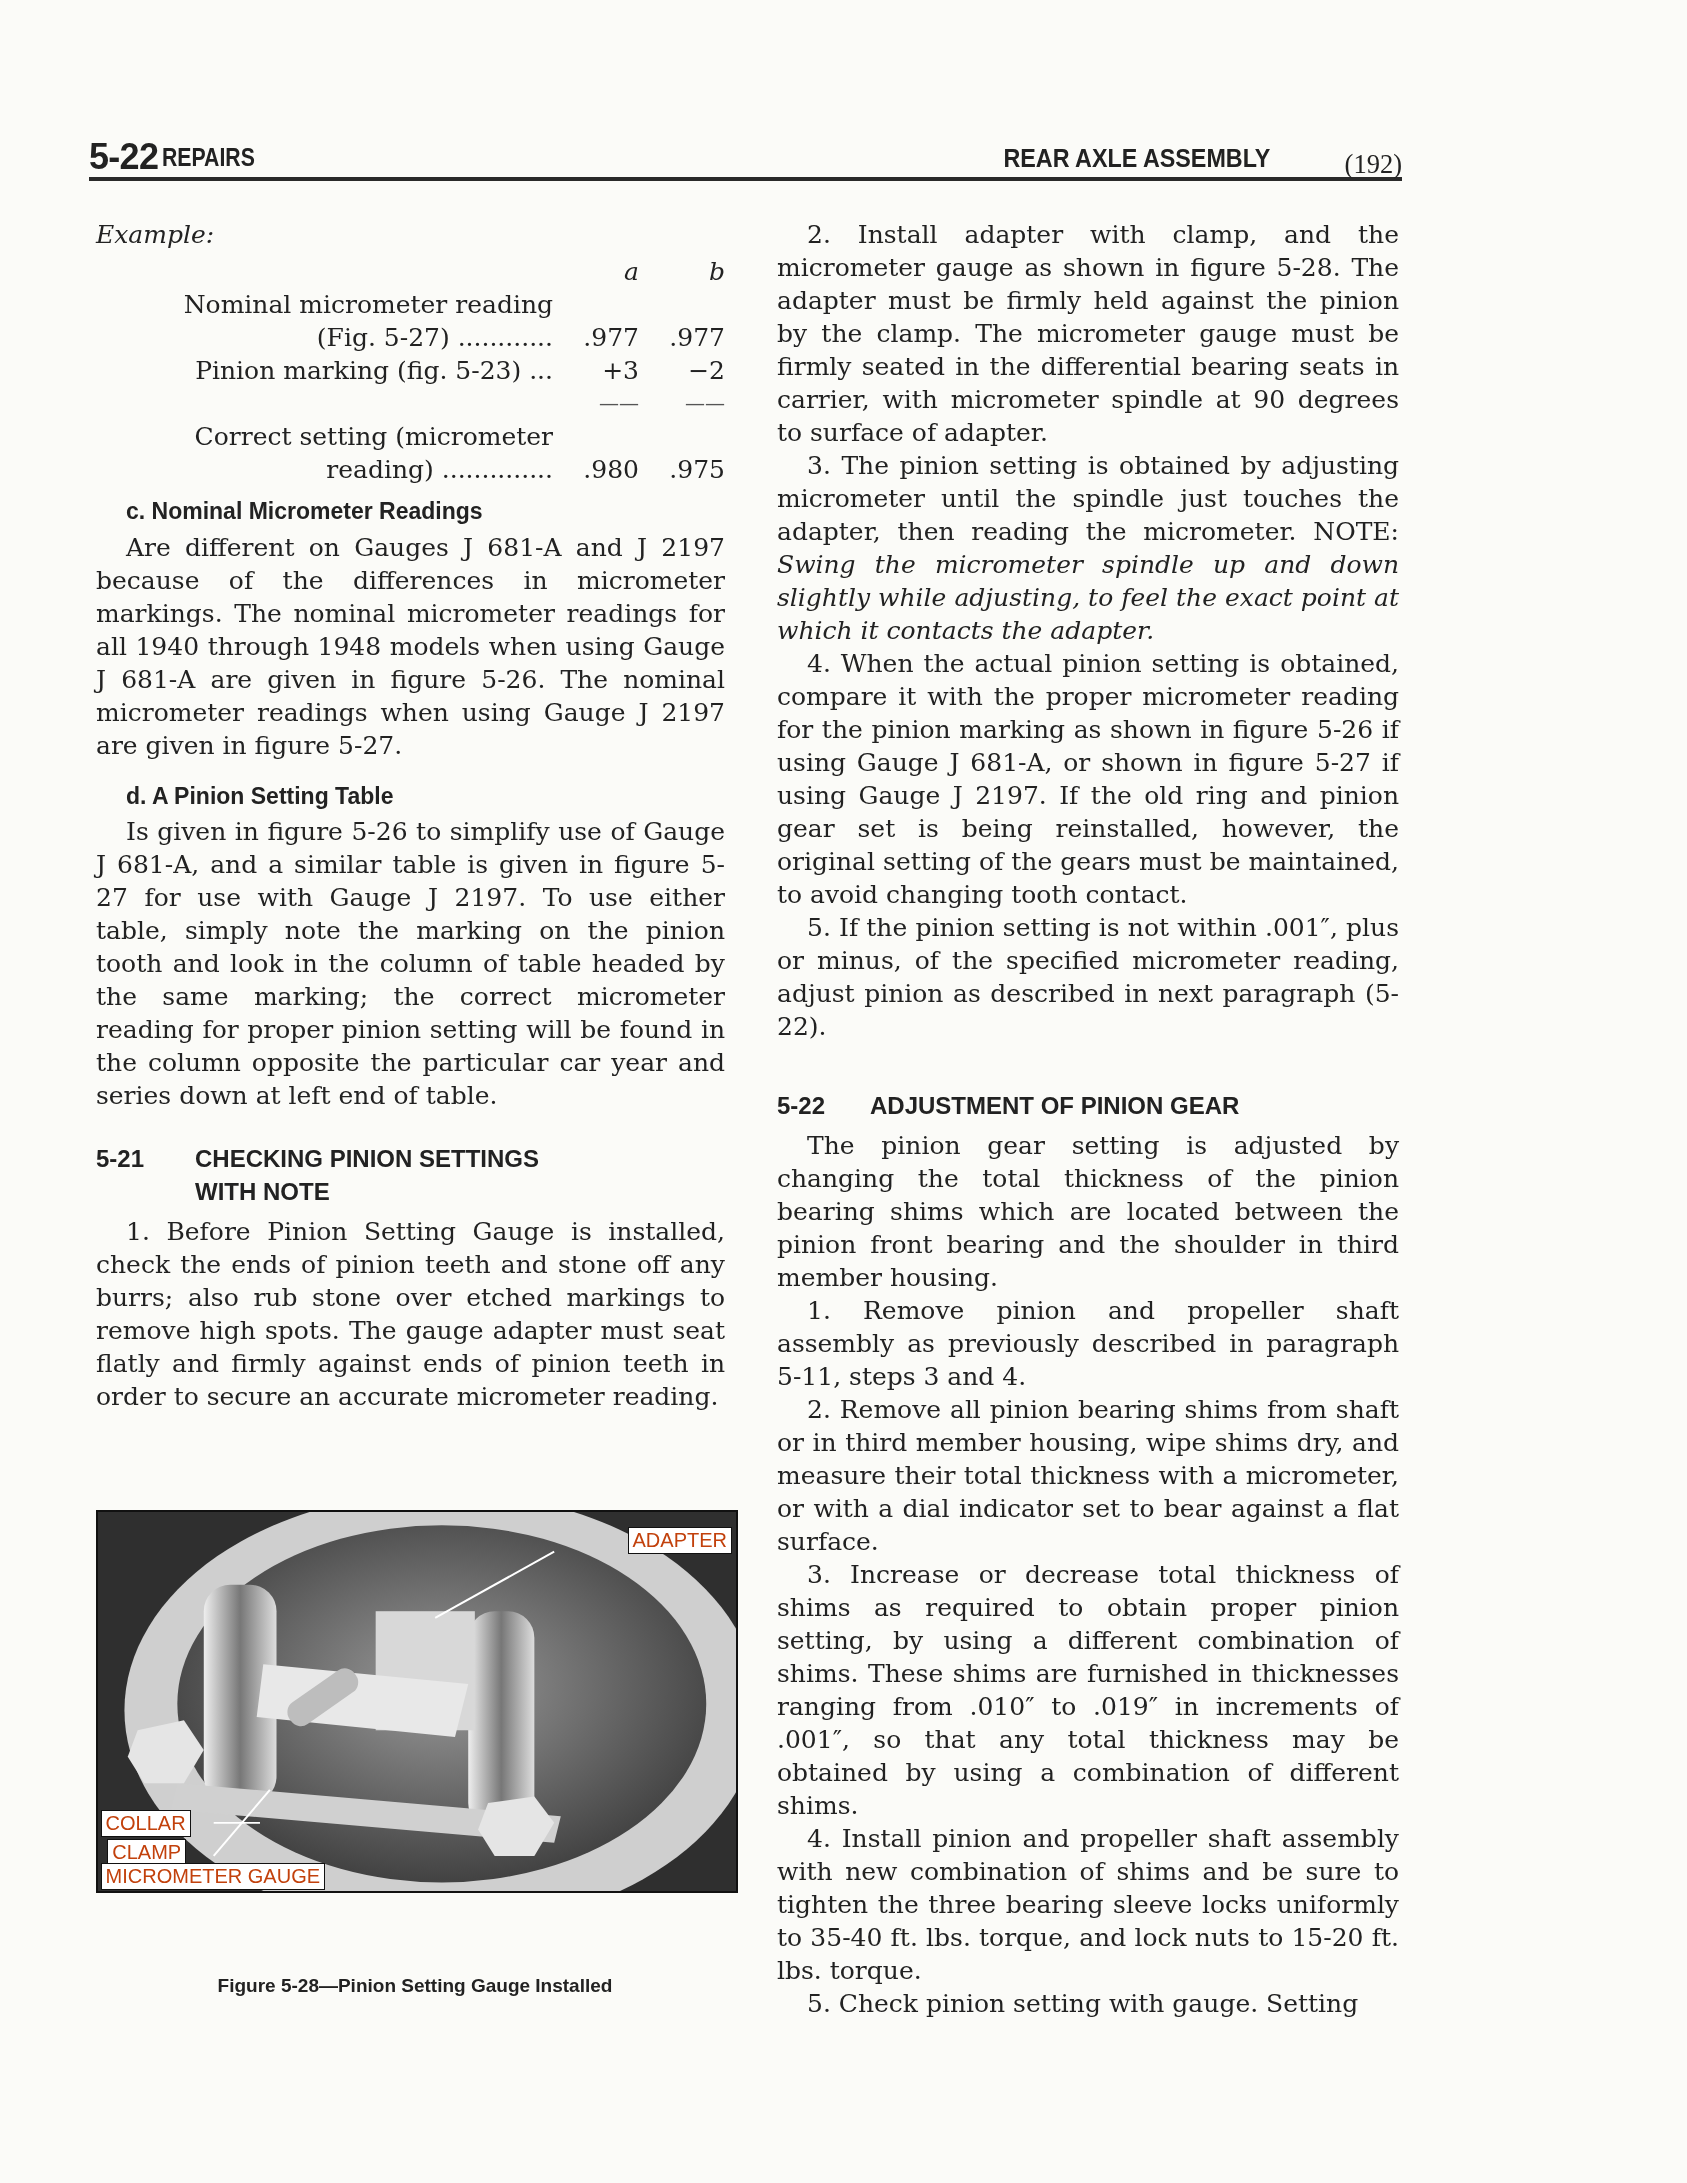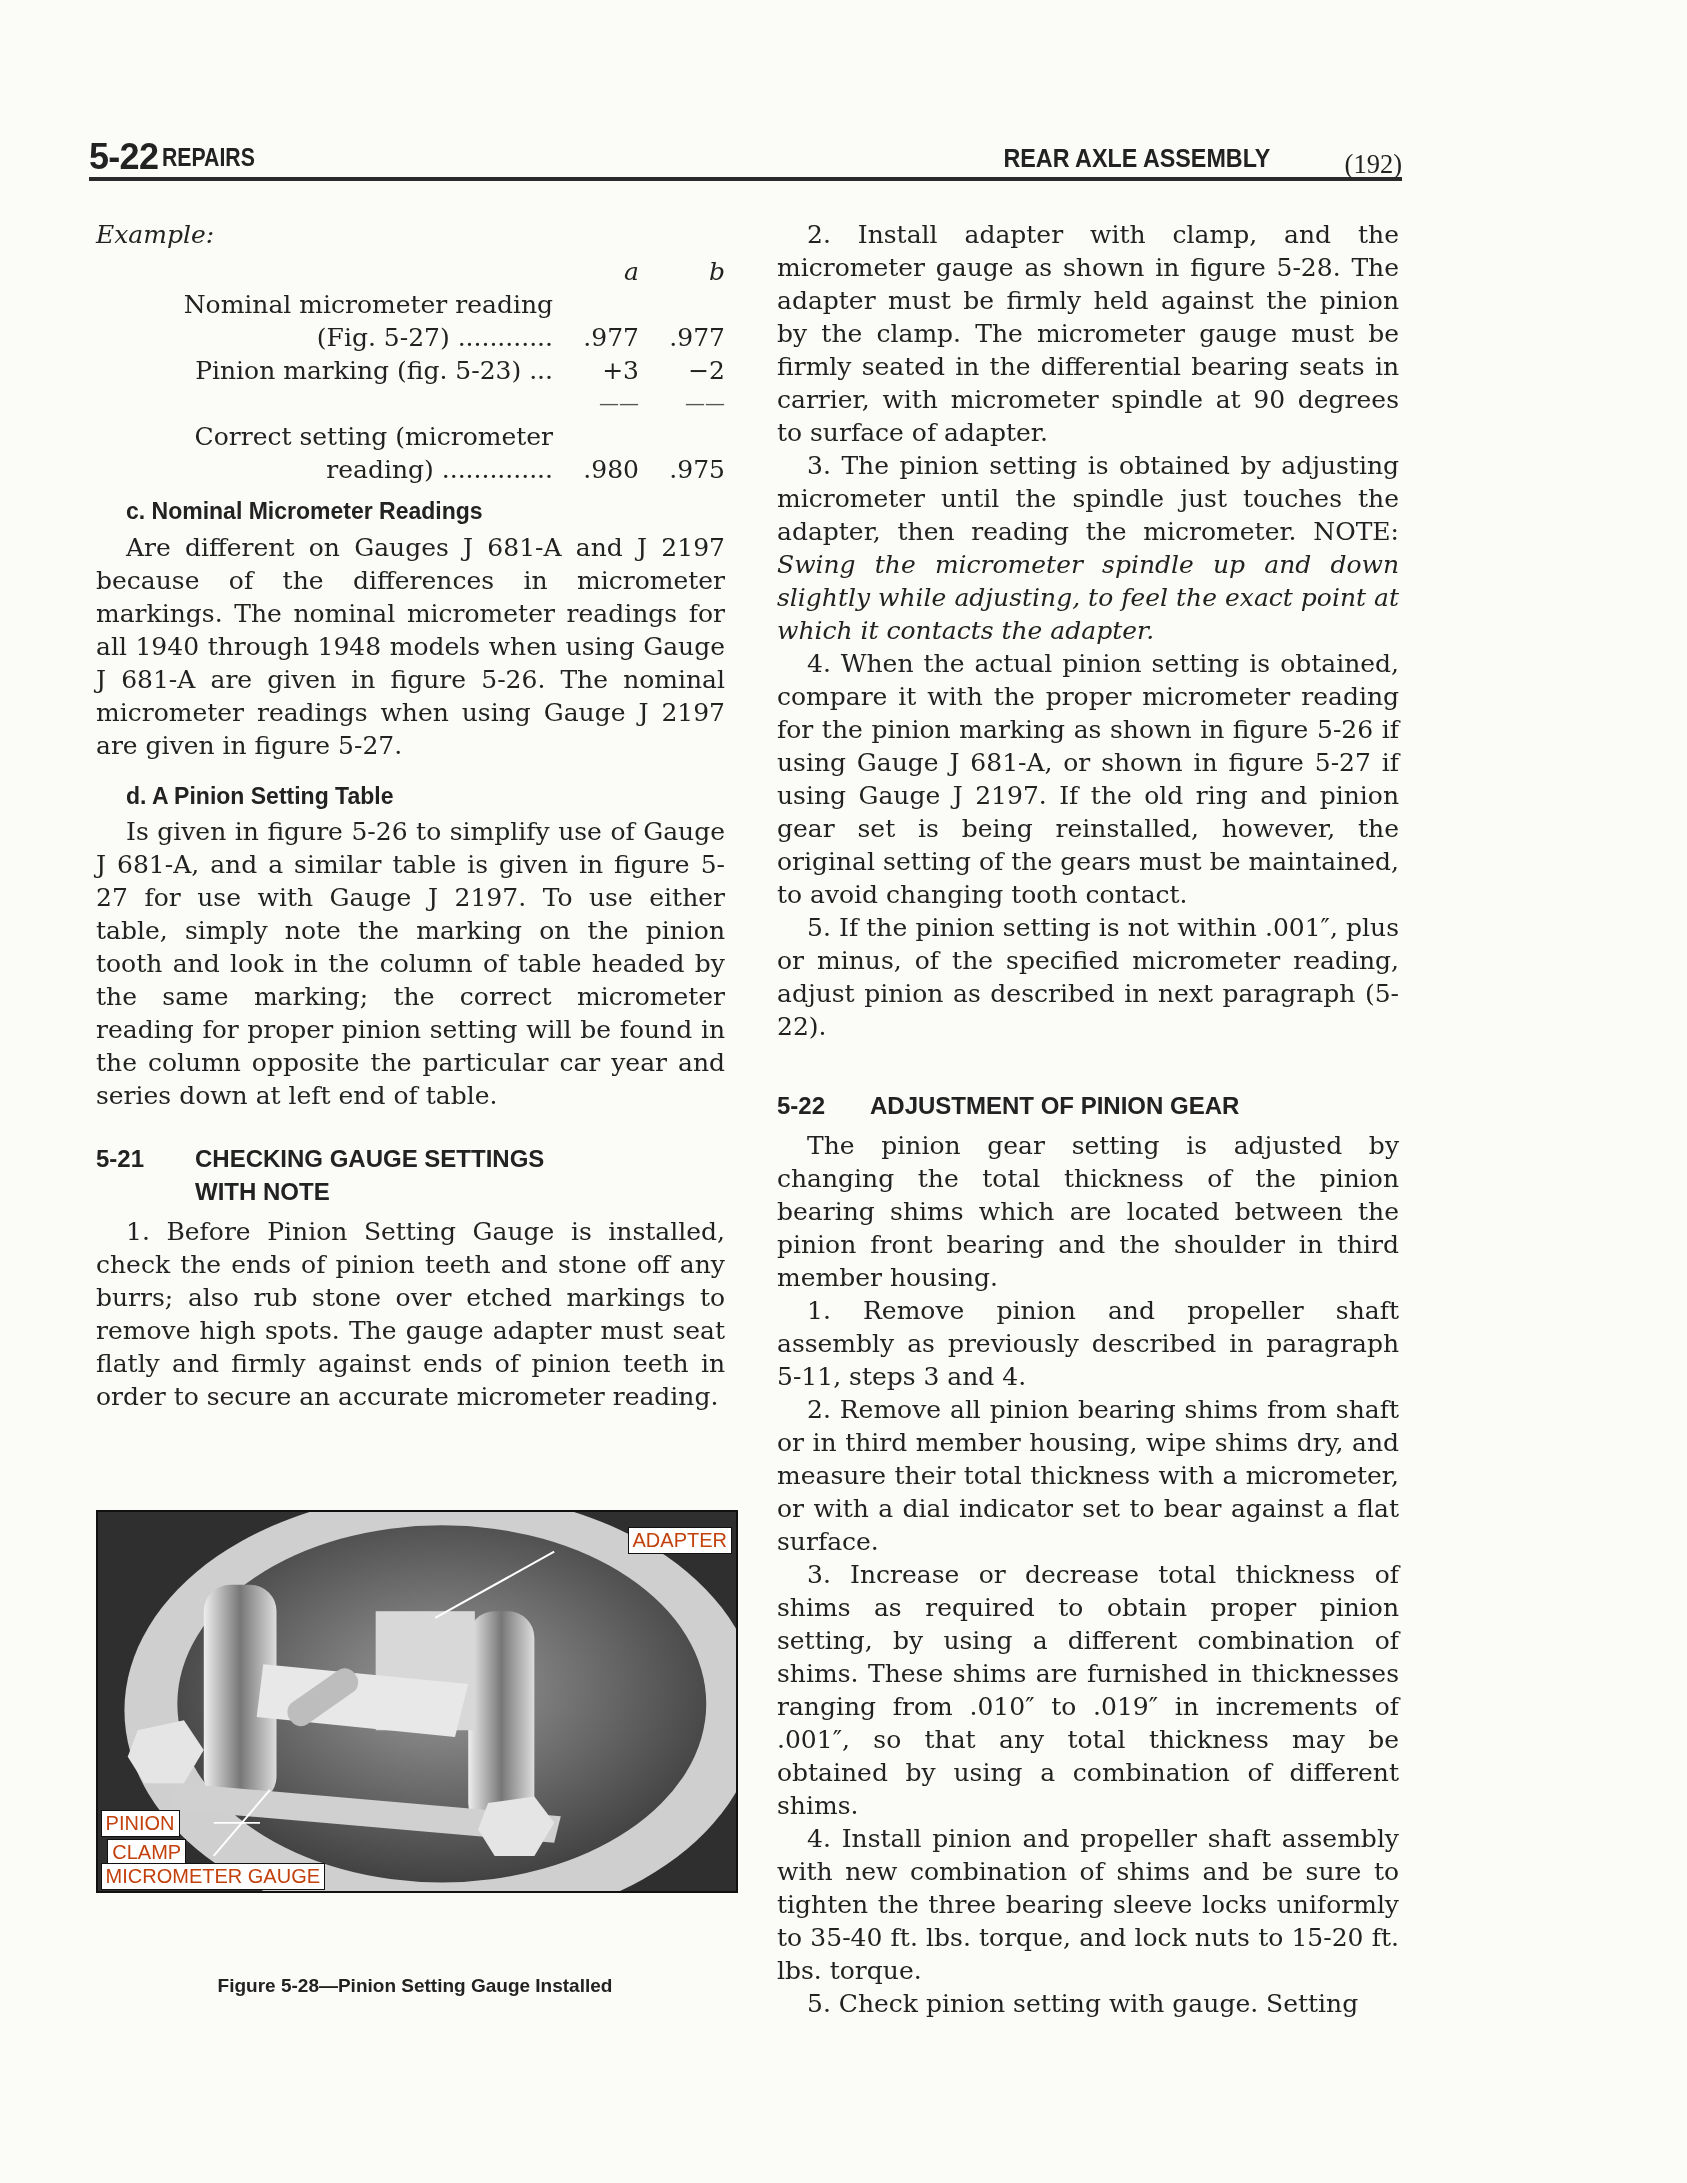--- a/index.html
+++ b/index.html
@@ -93,21 +93,21 @@
   </tbody>
     </table>
 
   <div class="subhead">c. Nominal Micrometer Readings</div>
   <p>Are different on Gauges J 681-A and J 2197 because of the differences in micrometer markings. The nominal micrometer readings for all 1940 through 1948 models when using Gauge J 681-A are given in figure 5-26. The nominal micrometer readings when using Gauge J 2197 are given in figure 5-27.</p>
 
   <div class="subhead" style="margin-top:18px">d. A Pinion Setting Table</div>
   <p>Is given in figure 5-26 to simplify use of Gauge J 681-A, and a similar table is given in figure 5-27 for use with Gauge J 2197. To use either table, simply note the marking on the pinion tooth and look in the column of table headed by the same marking; the correct micrometer reading for proper pinion setting will be found in the column opposite the particular car year and series down at left end of table.</p>
 
   <div class="sechead" style="margin-top:30px">
-    <span class="num">5-21</span><span>CHECKING GAUGE SETTINGS</span>
+    <span class="num">5-21</span><span>CHECKING PINION SETTINGS</span>
     <span class="line2">WITH NOTE</span>
   </div>
   <p>1. Before Pinion Setting Gauge is installed, check the ends of pinion teeth and stone off any burrs; also rub stone over etched markings to remove high spots. The gauge adapter must seat flatly and firmly against ends of pinion teeth in order to secure an accurate micrometer reading.</p>
 </div>
 
 <div class="figure">
   <svg viewBox="0 0 965 573" preserveAspectRatio="none">
     <defs>
       <radialGradient id="g1" cx="50%" cy="45%" r="60%">
         <stop offset="0" stop-color="#9a9a9a"></stop>
@@ -128,21 +128,21 @@
     <polygon points="250,230 560,260 540,340 240,310" fill="#e8e8e8"></polygon>
     <rect x="280" y="260" width="120" height="40" rx="18" fill="#bdbdbd" transform="rotate(-35 340 280)"></rect>
     <polygon points="120,410 700,460 690,500 110,450" fill="#d0d0d0"></polygon>
     <polygon points="60,330 130,315 160,360 130,410 70,410 45,370" fill="#e5e5e5"></polygon>
     <polygon points="590,440 660,430 690,470 660,520 600,520 575,480" fill="#e5e5e5"></polygon>
     <line x1="690" y1="60" x2="510" y2="160" stroke="#fff" stroke-width="3"></line>
     <line x1="245" y1="470" x2="175" y2="470" stroke="#fff" stroke-width="3"></line>
     <line x1="260" y1="420" x2="175" y2="520" stroke="#fff" stroke-width="3"></line>
   </svg>
   <div class="fig-label" style="right:4px; top:14.6px;">ADAPTER</div>
-  <div class="fig-label" style="left:2.6px; top:298px;">PINION</div>
+  <div class="fig-label" style="left:2.6px; top:298px;">COLLAR</div>
   <div class="fig-label" style="left:9.3px; top:327px;">CLAMP</div>
   <div class="fig-label" style="left:2.6px; top:351px;">MICROMETER GAUGE</div>
 </div>
 <div class="caption">Figure 5-28—Pinion Setting Gauge Installed</div>
 
 <div class="col col-right">
   <p>2. Install adapter with clamp, and the micrometer gauge as shown in figure 5-28. The adapter must be firmly held against the pinion by the clamp. The micrometer gauge must be firmly seated in the differential bearing seats in carrier, with micrometer spindle at 90 degrees to surface of adapter.</p>
   <p><span>3. The pinion setting is obtained by adjusting micrometer until the spindle just touches the adapter, then reading the micrometer. NOTE:</span> <span class="ital">Swing the micrometer spindle up and down slightly while adjusting, to feel the exact point at which it contacts the adapter.</span></p>
   <p>4. When the actual pinion setting is obtained, compare it with the proper micrometer reading for the pinion marking as shown in figure 5-26 if using Gauge J 681-A, or shown in figure 5-27 if using Gauge J 2197. If the old ring and pinion gear set is being reinstalled, however, the original setting of the gears must be maintained, to avoid changing tooth contact.</p>
   <p>5. If the pinion setting is not within .001″, plus or minus, of the specified micrometer reading, adjust pinion as described in next paragraph (5-22).</p>

